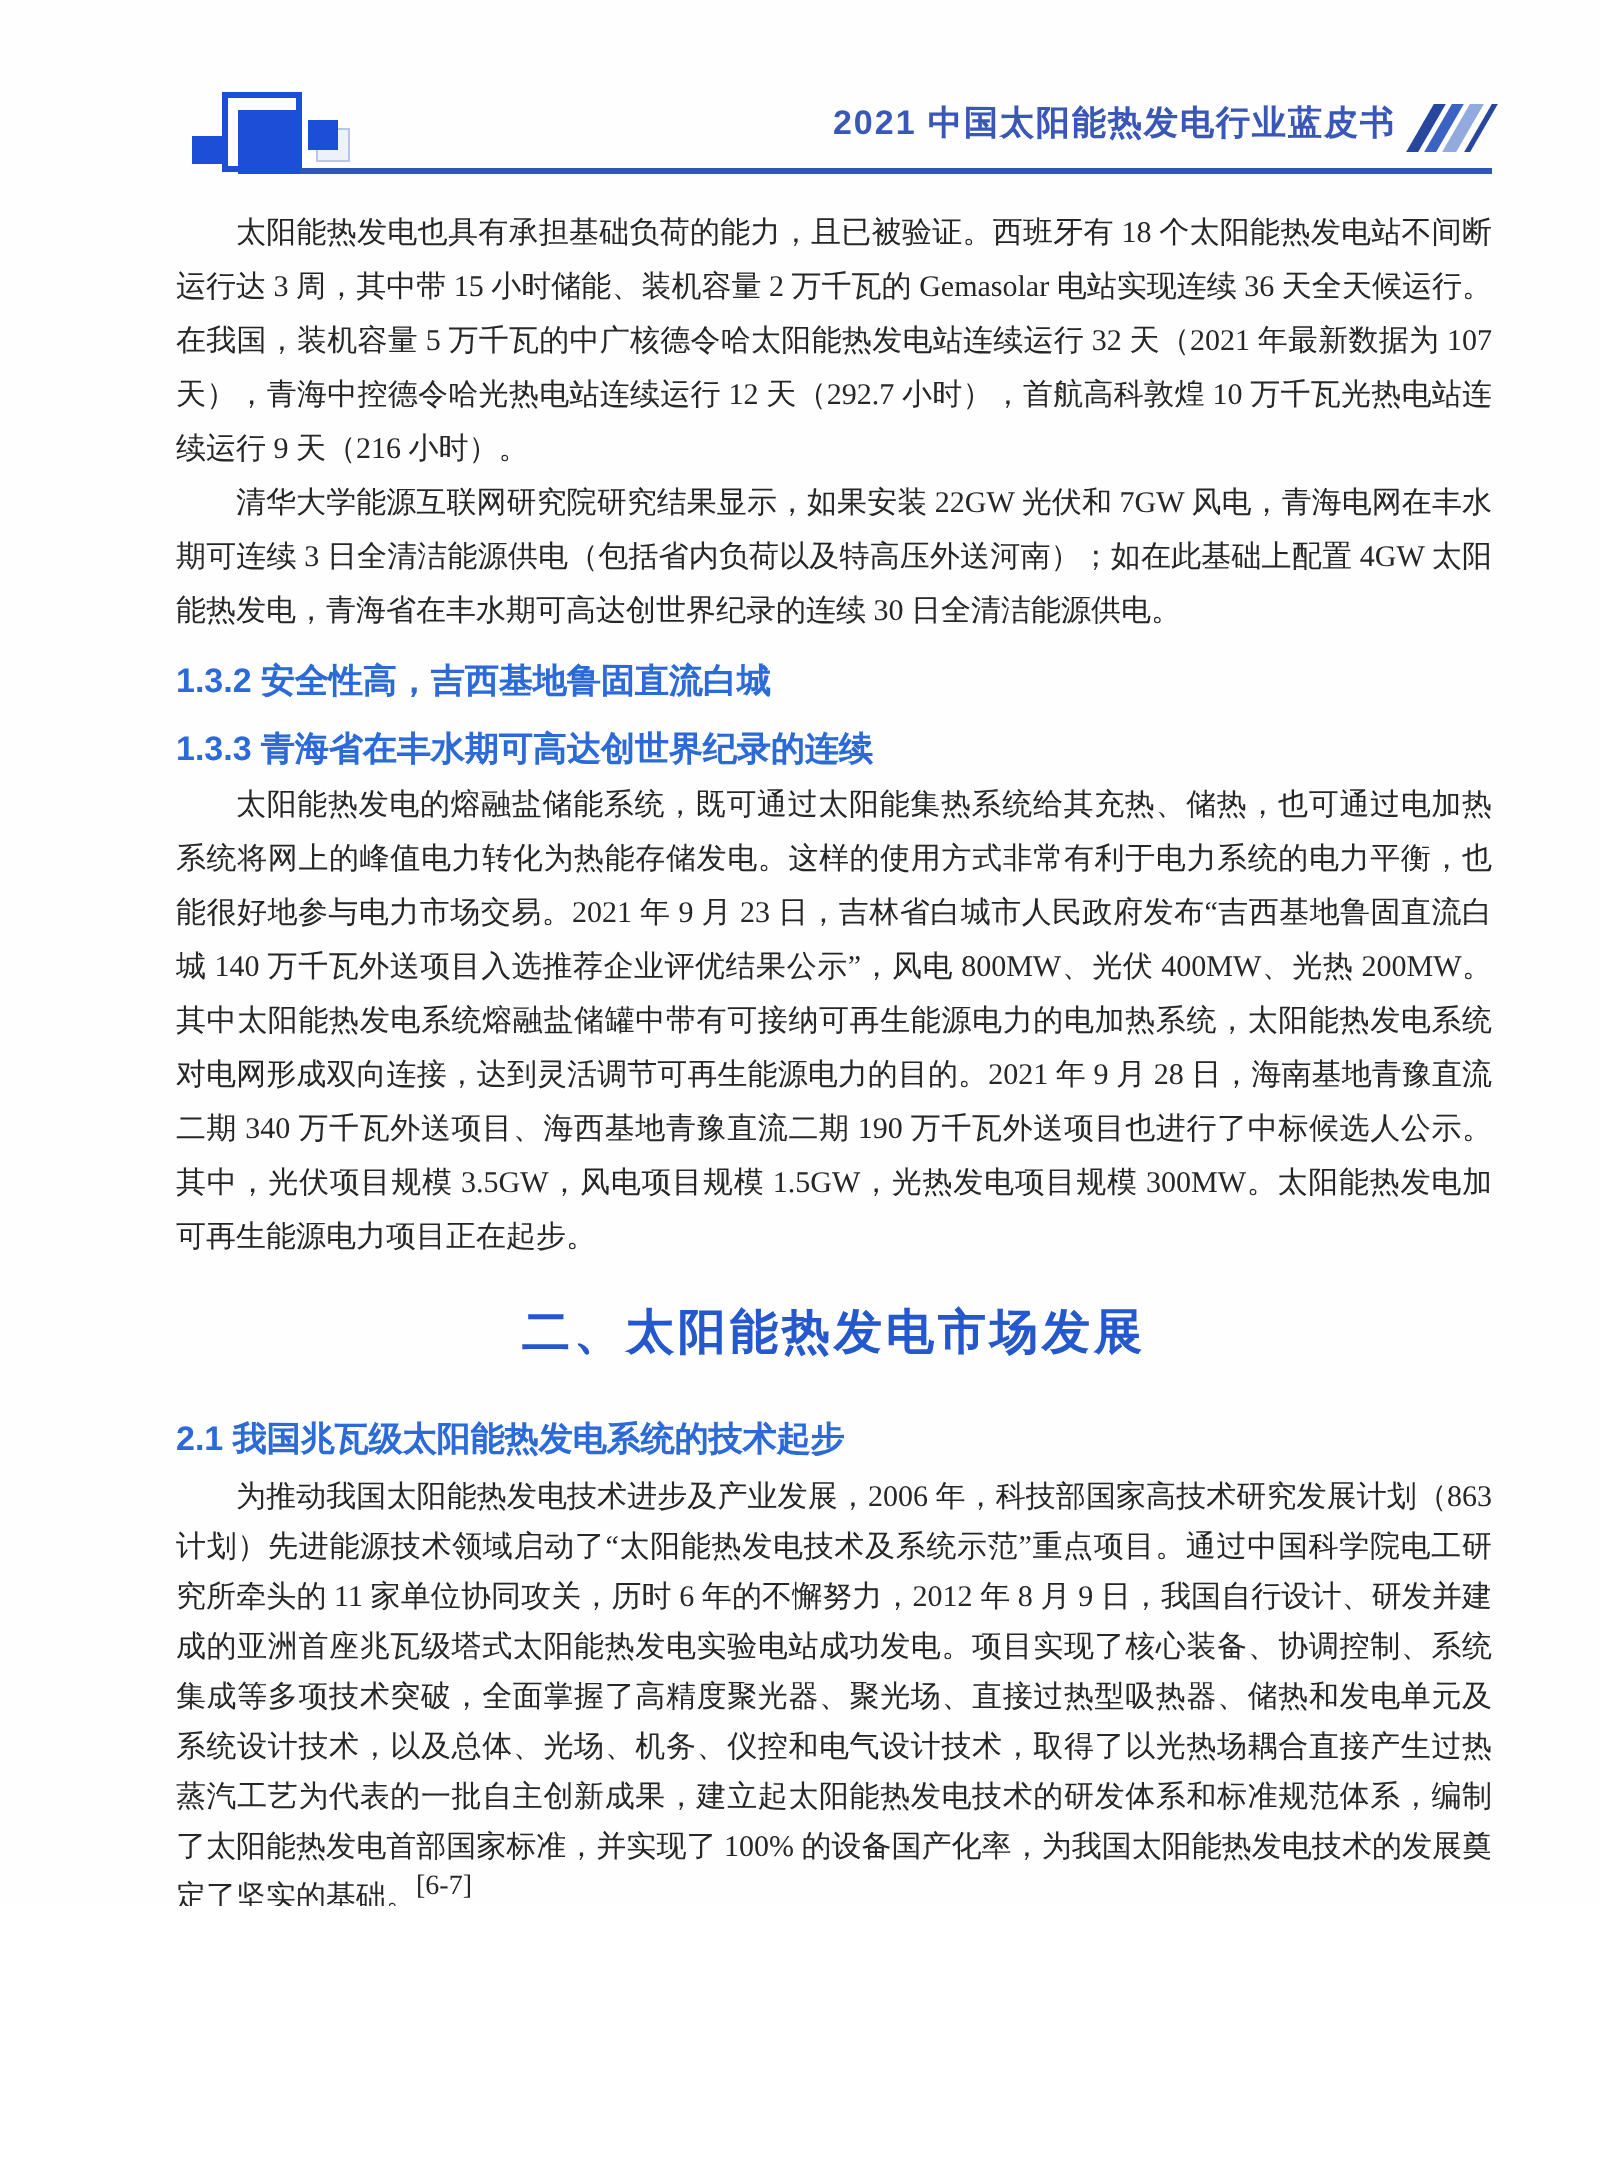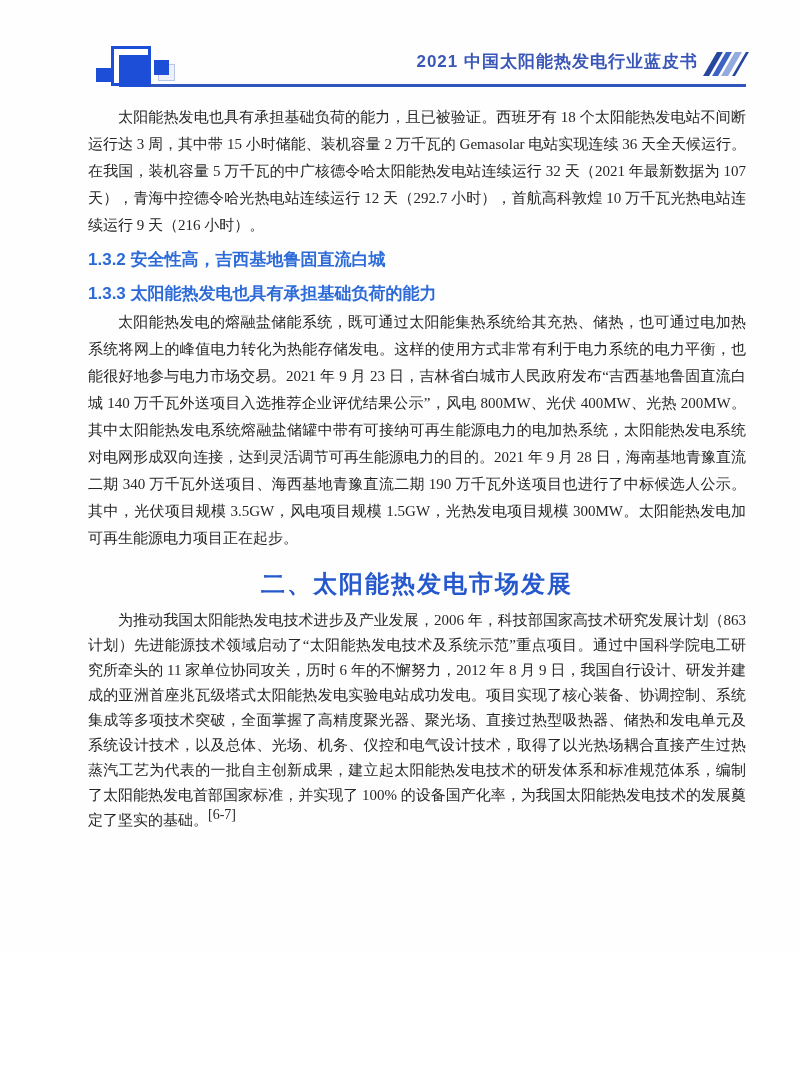--- a/index.html
+++ b/index.html
@@ -40,21 +40,21 @@
     text-align:justify;text-indent:2em;
   }
   .para.first{margin-top:6px;}
   .sec-heading{
     margin:8px 0 2px 0;
     font-family:"Liberation Sans","DejaVu Sans",sans-serif;
     font-size:17px;font-weight:700;color:#2c6ad8;line-height:26px;
   }
   .chapter-heading{
     margin:16px 0 0 0;
-    font-family:Liberation Mono, monospace;
+    font-family:Liberation Sans, sans-serif;
     font-size:24px;font-weight:800;color:#2558cc;
     text-align:center;line-height:36px;letter-spacing:2px;
   }
   .h21{margin-top:22px;}
   .p5{line-height:25px;margin-top:4px;}
   .ref{font-size:14px;color:#262626;vertical-align:super;line-height:0;}
   
   .footer{position:absolute;top:1008px;right:54px;display:flex;align-items:center;}
   .page-number{font-size:15px;color:#1a1a1a;margin-right:9px;font-family:"Liberation Serif","DejaVu Serif",serif;}
   .footer-bar{position:relative;width:70px;height:16px;background:#18a6e8;overflow:hidden;}
@@ -80,30 +80,32 @@
       <div class="sl sl2"></div>
       <div class="sl sl3"></div>
       <div class="sl sl4"></div>
     </div>
     <div class="header-rule"></div>
   </div>
 
   <div class="content">
     <p class="para first">太阳能热发电也具有承担基础负荷的能力，且已被验证。西班牙有 18 个太阳能热发电站不间断运行达 3 周，其中带 15 小时储能、装机容量 2 万千瓦的 Gemasolar 电站实现连续 36 天全天候运行。在我国，装机容量 5 万千瓦的中广核德令哈太阳能热发电站连续运行 32 天（2021 年最新数据为 107 天），青海中控德令哈光热电站连续运行 12 天（292.7 小时），首航高科敦煌 10 万千瓦光热电站连续运行 9 天（216 小时）。</p>
 
+    <p class="para">清华大学能源互联网研究院研究结果显示，如果安装 22GW 光伏和 7GW 风电，青海电网在丰水期可连续 3 日全清洁能源供电（包括省内负荷以及特高压外送河南）；如在此基础上配置 4GW 太阳能热发电，青海省在丰水期可高达创世界纪录的连续 30 日全清洁能源供电。</p>
 
     <h3 class="sec-heading">1.3.2 安全性高，吉西基地鲁固直流白城</h3>
 
 
-    <h3 class="sec-heading">1.3.3 太阳能热发电也具有承担基础负荷的能力</h3>
+    <h3 class="sec-heading">1.3.3 青海省在丰水期可高达创世界纪录的连续</h3>
 
     <p class="para">太阳能热发电的熔融盐储能系统，既可通过太阳能集热系统给其充热、储热，也可通过电加热系统将网上的峰值电力转化为热能存储发电。这样的使用方式非常有利于电力系统的电力平衡，也能很好地参与电力市场交易。2021 年 9 月 23 日，吉林省白城市人民政府发布“吉西基地鲁固直流白城 140 万千瓦外送项目入选推荐企业评优结果公示”，风电 800MW、光伏 400MW、光热 200MW。其中太阳能热发电系统熔融盐储罐中带有可接纳可再生能源电力的电加热系统，太阳能热发电系统对电网形成双向连接，达到灵活调节可再生能源电力的目的。2021 年 9 月 28 日，海南基地青豫直流二期 340 万千瓦外送项目、海西基地青豫直流二期 190 万千瓦外送项目也进行了中标候选人公示。其中，光伏项目规模 3.5GW，风电项目规模 1.5GW，光热发电项目规模 300MW。太阳能热发电加可再生能源电力项目正在起步。</p>
 
     <h2 class="chapter-heading">二、太阳能热发电市场发展</h2>
 
+    <h3 class="sec-heading h21">2.1 我国兆瓦级太阳能热发电系统的技术起步</h3>
 
     <p class="para p5"><span>为推动我国太阳能热发电技术进步及产业发展，2006 年，科技部国家高技术研究发展计划（863 计划）先进能源技术领域启动了“太阳能热发电技术及系统示范”重点项目。通过中国科学院电工研究所牵头的 11 家单位协同攻关，历时 6 年的不懈努力，2012 年 8 月 9 日，我国自行设计、研发并建成的亚洲首座兆瓦级塔式太阳能热发电实验电站成功发电。项目实现了核心装备、协调控制、系统集成等多项技术突破，全面掌握了高精度聚光器、聚光场、直接过热型吸热器、储热和发电单元及系统设计技术，以及总体、光场、机务、仪控和电气设计技术，取得了以光热场耦合直接产生过热蒸汽工艺为代表的一批自主创新成果，建立起太阳能热发电技术的研发体系和标准规范体系，编制了太阳能热发电首部国家标准，并实现了 100% 的设备国产化率，为我国太阳能热发电技术的发展奠定了坚实的基础。</span><sup class="ref">[6-7]</sup></p>
   </div>
 
   <div class="footer">
     <span class="page-number">3</span>
     <span class="footer-bar">
       <span class="stripe st1"></span>
       <span class="stripe st2"></span>
       <span class="stripe st3"></span>

